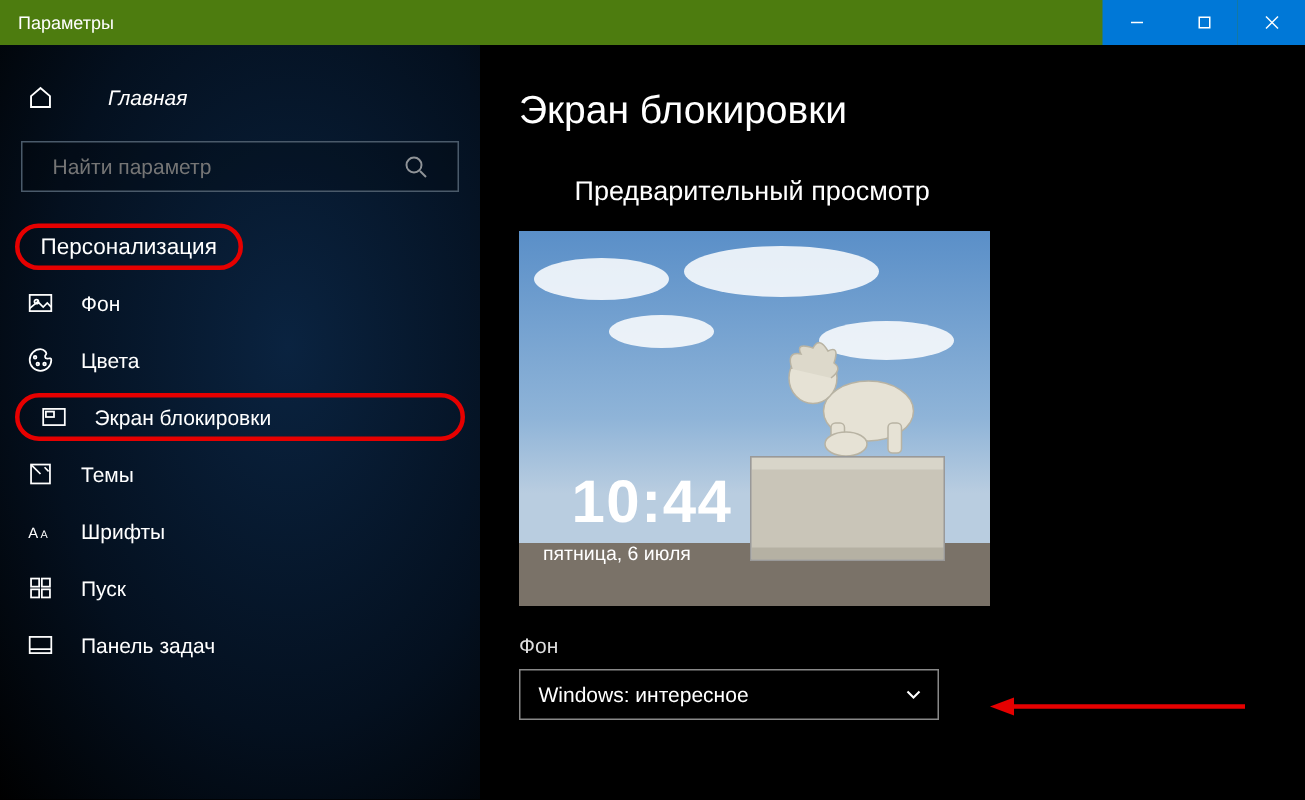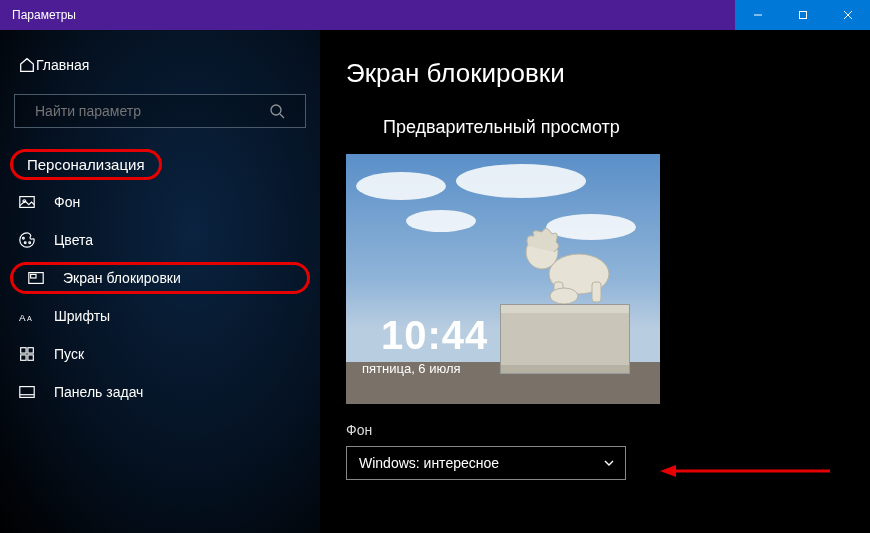--- a/index.html
+++ b/index.html
@@ -6,21 +6,21 @@
 body {
   width: 870px; height: 533px;
   font-family: "Segoe UI", Arial, sans-serif;
   background: #000;
   color: #fff;
   overflow: hidden;
   position: relative;
 }
 .titlebar {
   height: 30px;
-  background: #4c1d95;
+  background: #4d7c0f;
   display: flex;
   align-items: center;
   padding-left: 12px;
   font-size: 12px;
 }
 .titlebar .spacer { flex: 1; }
 .win-controls { display: flex; }
 .win-btn {
   width: 45px; height: 30px;
   display: flex; align-items: center; justify-content: center;
@@ -32,23 +32,24 @@
 .main { display: flex; height: calc(100% - 30px); }
 .sidebar {
   width: 320px;
   background: radial-gradient(ellipse at 60% 40%, #0a2340 0%, #04101f 60%, #000 100%);
   padding: 18px 0 0 0;
   position: relative;
 }
 .home-row {
   display: flex; align-items: center;
   padding: 8px 18px;
-  gap: 0;
+  gap: 36px;
   font-size: 14px;
   margin-bottom: 12px;
+  font-style: italic;
 }
 .home-row svg { width: 18px; height: 18px; }
 .search-box {
   margin: 0 14px 18px 14px;
   border: 1px solid #4a5a6a;
   height: 34px;
   display: flex; align-items: center;
   padding: 0 20px;
   background: rgba(0,0,0,0.2);
 }
@@ -192,20 +193,28 @@
     </div>
 
     <div class="nav-item highlight-red">
       <svg viewBox="0 0 20 20" fill="none" stroke="#fff" stroke-width="1.3">
           <rect x="2" y="4" width="16" height="12"></rect>
           <rect x="4" y="6" width="6" height="4"></rect>
         </svg>
       <span>Экран блокировки</span>
     </div>
 
+    <div class="nav-item">
+      <svg viewBox="0 0 20 20" fill="none" stroke="#fff" stroke-width="1.3">
+          <rect x="3" y="3" width="14" height="14"></rect>
+          <path d="M3 3 L10 10"></path>
+          <path d="M13 5 L16 8"></path>
+        </svg>
+      <span>Темы</span>
+    </div>
 
     <div class="nav-item">
       <svg viewBox="0 0 20 20" fill="none" stroke="#fff" stroke-width="1.3">
           <text x="1" y="15" font-size="11" fill="#fff" stroke="none">A</text>
           <text x="10" y="15" font-size="8" fill="#fff" stroke="none">A</text>
         </svg>
       <span>Шрифты</span>
     </div>
 
     <div class="nav-item">

